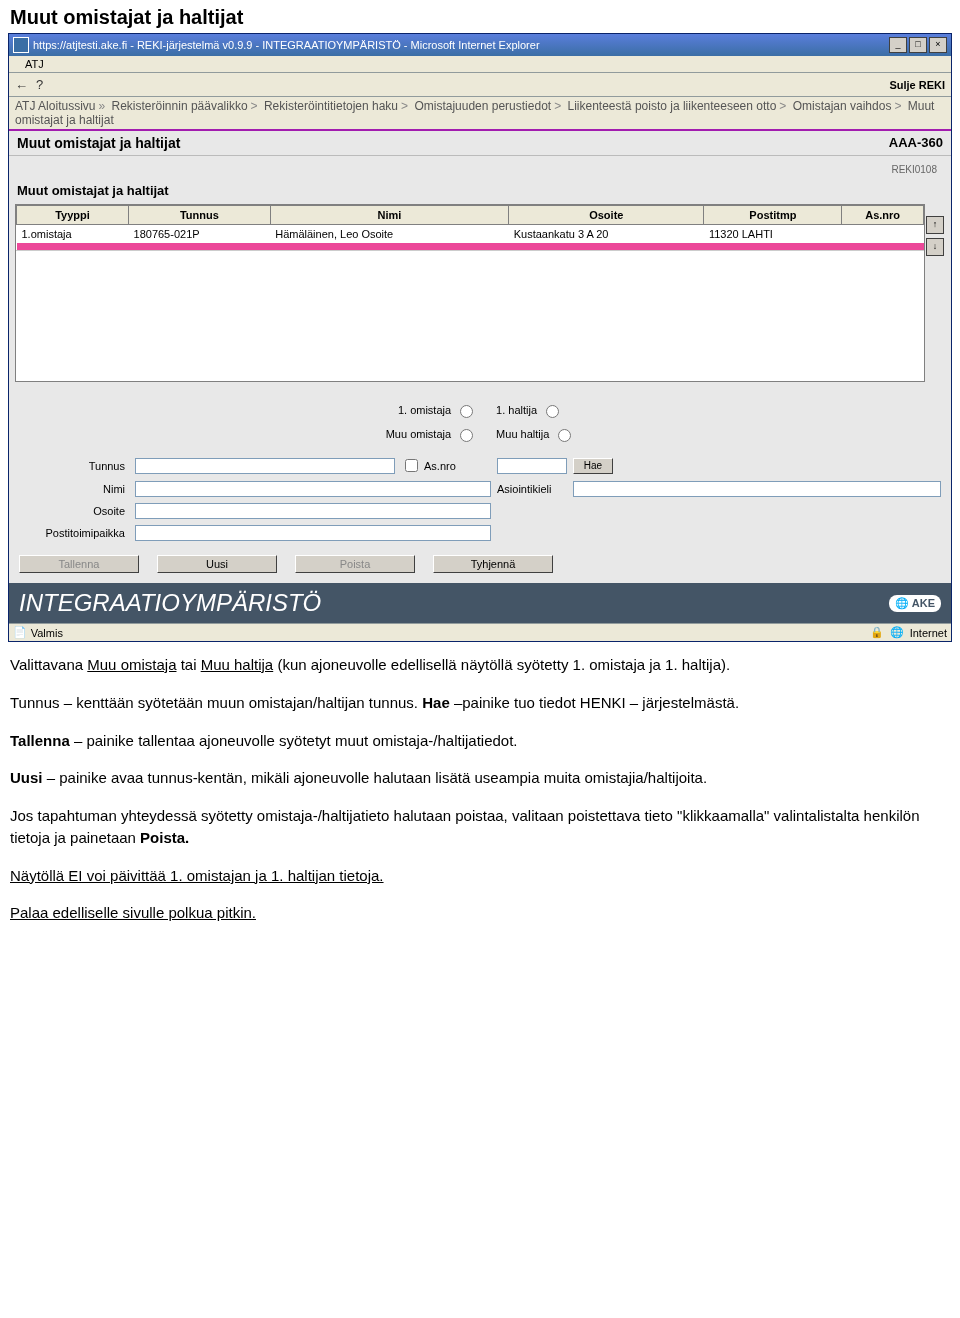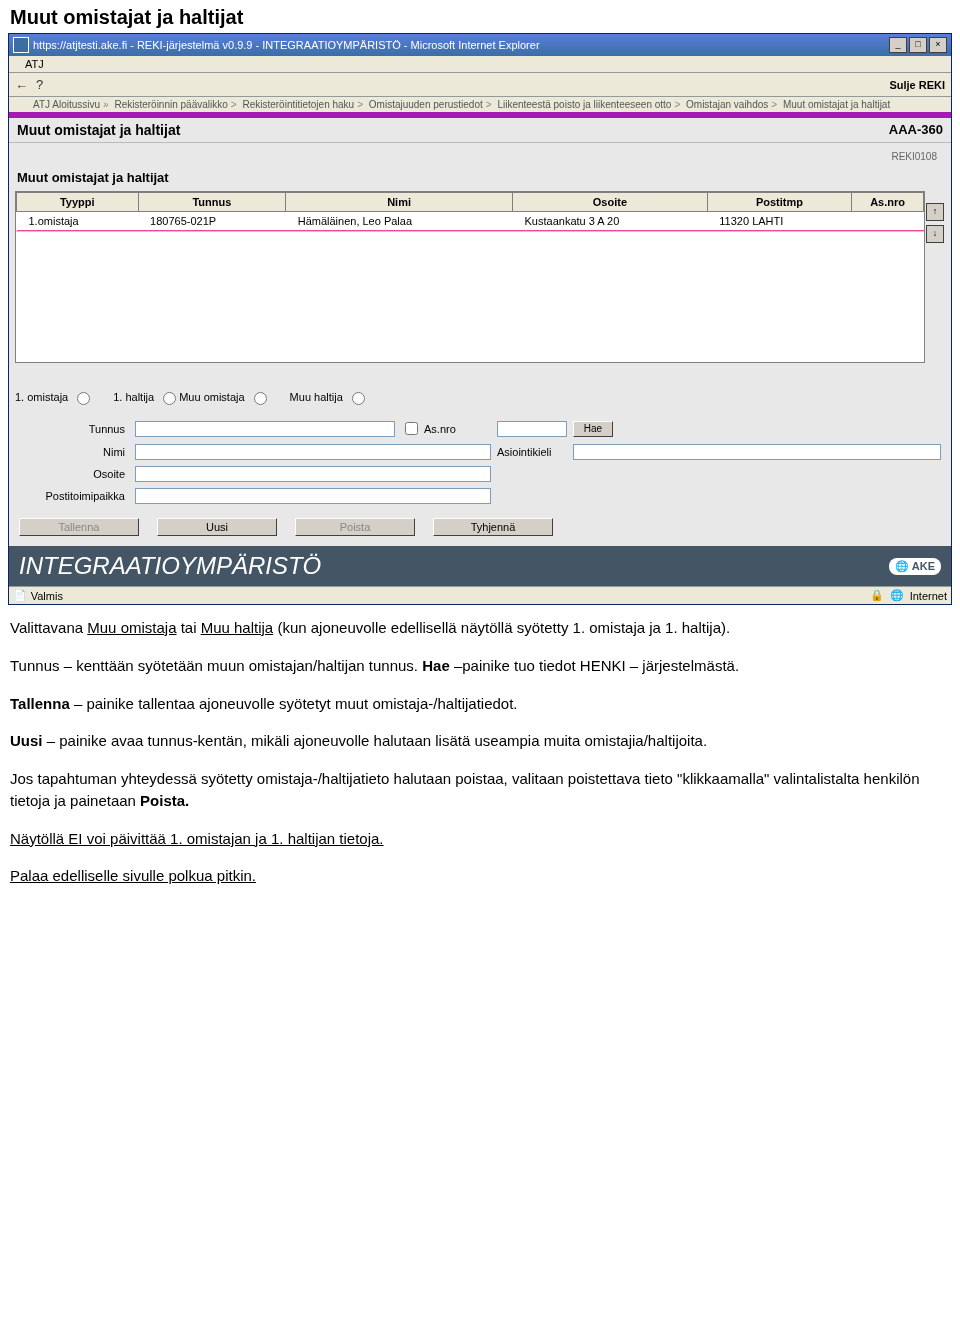--- a/index.html
+++ b/index.html
@@ -8,38 +8,38 @@
 .browser { border:1px solid #0a246a; background:#ece9d8; margin:0 8px; }
 .titlebar { background: linear-gradient(#5a7edc,#3b6ea5); color:#fff; padding:3px 4px; font-size:11px; display:flex; align-items:center; }
 .titlebar .e-icon { width:14px; height:14px; background:#3a6ea5; border:1px solid #fff; margin-right:4px; display:inline-block; }
 .titlebar .ttxt { flex:1; }
 .winbtns { display:flex; gap:2px; }
 .winbtn { width:16px; height:14px; background:#d4d0c8; border:1px solid #404040; font-size:9px; line-height:12px; text-align:center; color:#000; }
 .menubar { background:#ece9d8; padding:2px 16px; font-size:11px; border-bottom:1px solid #919b9c; }
 .toolbar { background:#ece9d8; padding:4px 6px; border-bottom:1px solid #919b9c; display:flex; justify-content:space-between; align-items:center; }
 .toolbar .navbtns { display:flex; gap:8px; font-size:13px; color:#333; }
 .toolbar .suljereki { font-size:11px; color:#000; font-weight:bold; }
-.breadcrumb { background:#ece9d8; padding:2px 24px; font-size:10px; color:#555; border-bottom:6px solid #a21caf; }
+.breadcrumb { background:#ece9d8; padding:2px 6px; font-size:12px; color:#555; border-bottom:2px solid #a21caf; }
 .breadcrumb .sep { color:#888; margin:0 3px; }
 .pageheader { background:#e8e8e8; padding:4px 8px; display:flex; justify-content:space-between; font-size:13px; border-bottom:1px solid #bbb; }
 .pageheader .ptitle { font-weight:bold; font-size:14px; }
 .pageheader .reg { font-weight:bold; }
 .content { background:#e8e8e8; padding:6px; }
 .pageid { text-align:right; font-size:10px; color:#666; padding:2px 8px; }
 .section-title { font-weight:bold; font-size:13px; margin:6px 2px; }
 .table-wrap { background:#fff; border:1px solid #808080; }
 table.data { width:100%; border-collapse:collapse; font-size:11px; }
 table.data th { background:#ece9d8; border:1px solid #808080; padding:3px 4px; text-align:center; font-weight:bold; }
-table.data td { padding:3px 12px; border-bottom:1px solid #ec4899; }
+table.data td { padding:3px 5px; border-bottom:7px solid #ec4899; }
 .list-area { display:flex; }
 .list-area .listbox { flex:1; }
 .arrows { width:20px; display:flex; flex-direction:column; gap:4px; align-items:center; justify-content:flex-start; padding-top:12px; }
 .arrowbtn { width:16px; height:16px; background:#d4d0c8; border:1px solid #404040; font-size:9px; text-align:center; line-height:14px; }
 .blank-area { height:130px; background:#fff; border-top:1px solid #ccc; }
-.radios { display:flex; flex-direction:row; align-items:center; gap:0; margin:26px 0 10px 0; font-size:11px; }
+.radios { display:flex; flex-direction:column; align-items:center; gap:8px; margin:20px 0 10px 0; font-size:11px; }
 .radio-row { display:flex; gap:20px; }
 .radio-row label { display:inline-flex; align-items:center; gap:4px; }
 .form-grid { display:grid; grid-template-columns: 110px 260px 90px 70px 40px 1fr; gap:6px 6px; align-items:center; padding:4px 4px; font-size:11px; }
 .form-grid .lbl { text-align:right; padding-right:4px; }
 .form-grid input[type=text] { width:100%; border:1px solid #7f9db9; padding:1px 2px; font-size:11px; height:16px; box-sizing:border-box; }
 .form-grid .wide { grid-column: 2 / 4; }
 .actionbar { display:flex; gap:18px; padding:10px 4px 4px 4px; }
 .actionbar button { background:#d4d0c8; border:1px solid #404040; border-top-color:#fff; border-left-color:#fff; padding:2px 0; width:120px; font-size:11px; }
 .actionbar button:disabled { color:#888; }
 .statusbar { display:flex; align-items:center; background:#ece9d8; border-top:1px solid #919b9c; padding:2px 4px; font-size:11px; }
@@ -108,21 +108,21 @@
                 <th>Nimi</th>
                 <th>Osoite</th>
                 <th>Postitmp</th>
                 <th>As.nro</th>
               </tr>
                 </thead>
               <tbody>
                 <tr>
                   <td>1.omistaja</td>
                   <td>180765-021P</td>
-                  <td>Hämäläinen, Leo Palaa</td>
+                  <td>Hämäläinen, Leo Osoite</td>
                   <td>Kustaankatu 3 A 20</td>
                   <td>11320 LAHTI</td>
                   <td></td>
                 </tr>
               </tbody>
             </table>
             <div class="blank-area"></div>
           </div>
         </div>
         <div class="arrows">

